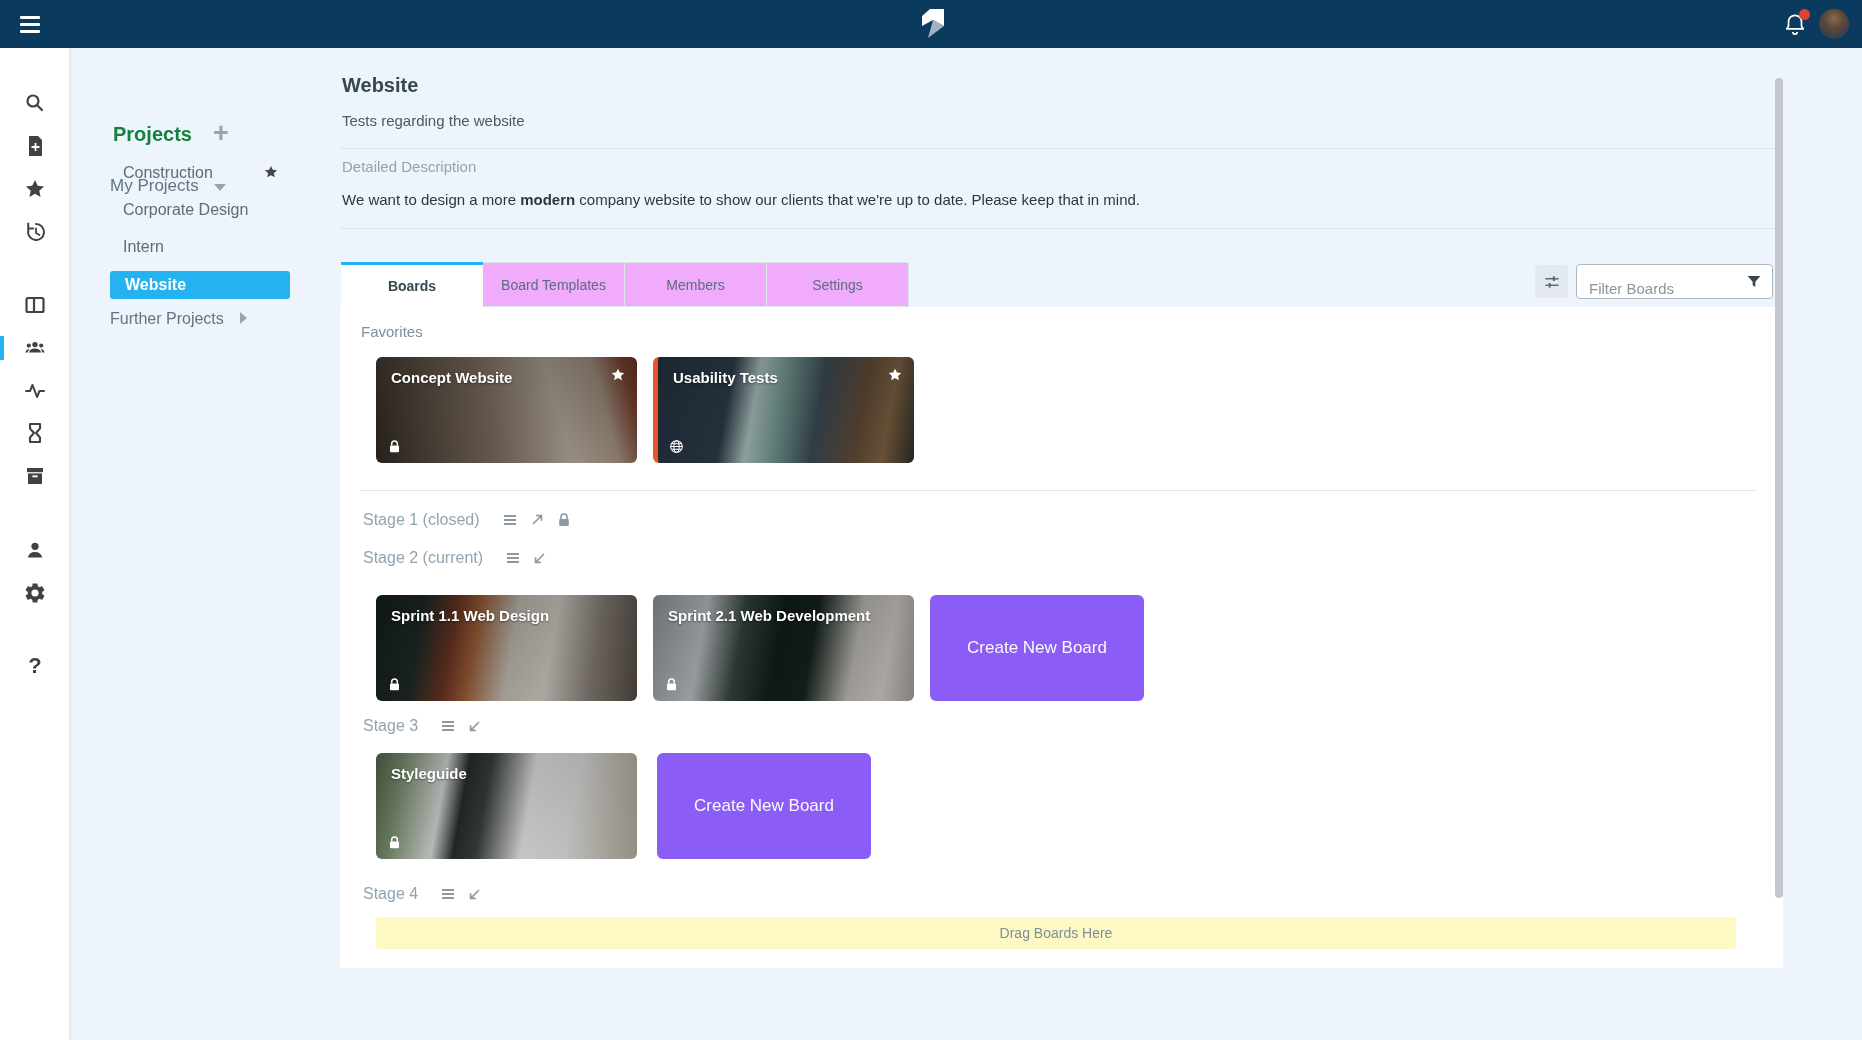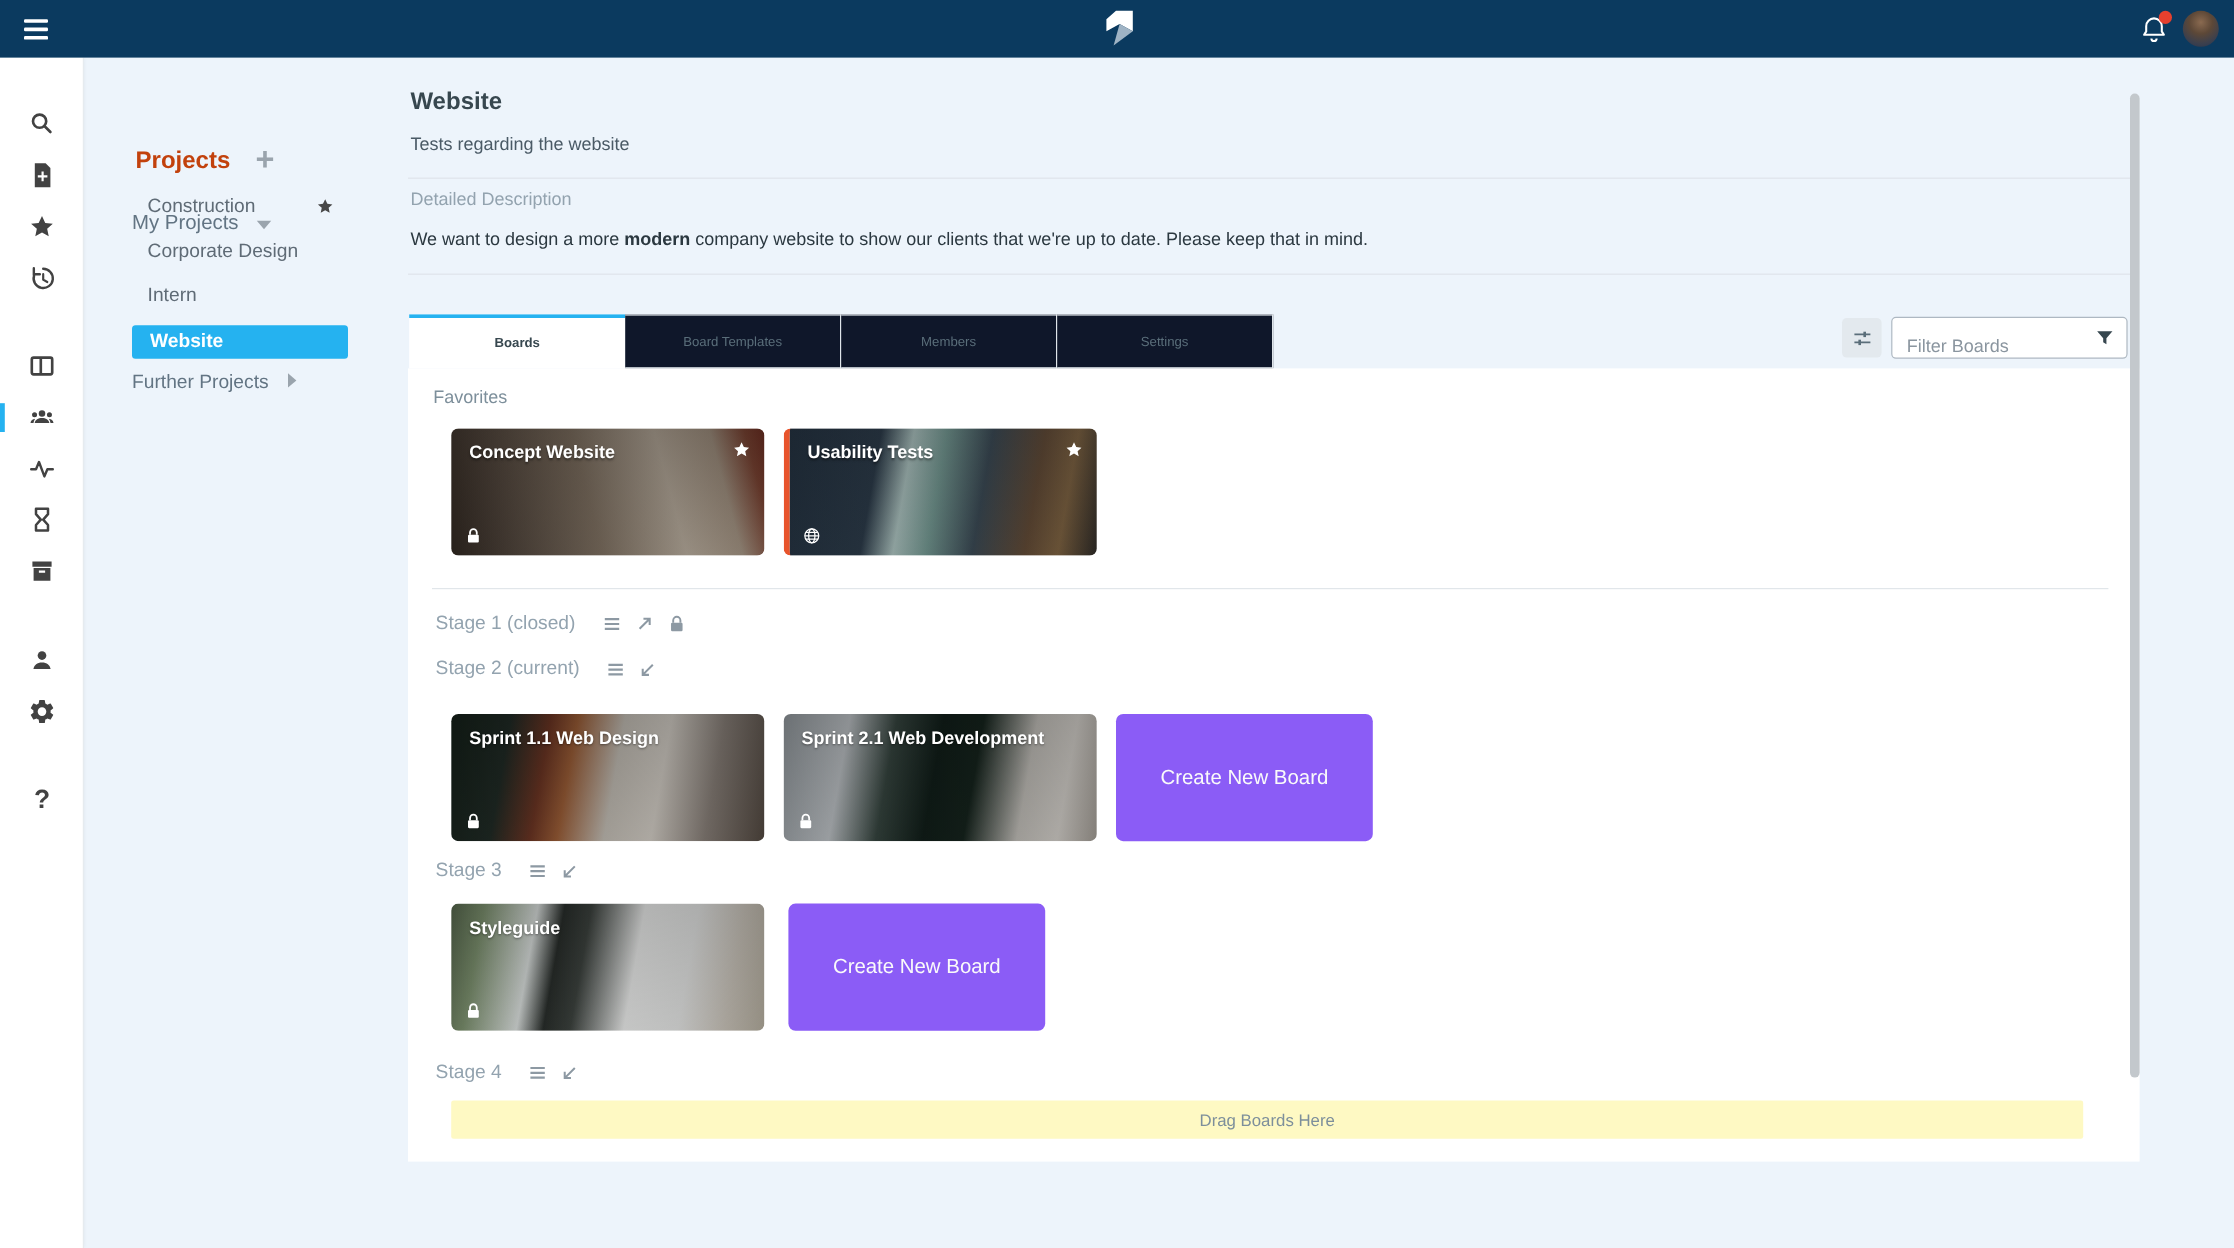--- a/index.html
+++ b/index.html
@@ -23,21 +23,21 @@
   
   .iconbar { position:absolute; left:0; top:48px; width:70px; height:992px; background:#ffffff;
              border-right:1px solid #e6ebef; box-shadow:1px 0 3px rgba(0,0,0,.05); z-index:20; }
   .rail-icon { position:absolute; left:23px; width:24px; height:24px; color:#424242; cursor:pointer; }
   .rail-icon svg { width:24px; height:24px; display:block; }
   .active-bar { position:absolute; left:0; top:288px; width:4px; height:24px; background:#25b2f0; }
   .help-glyph { font-size:22px; font-weight:bold; color:#424242; text-align:center; line-height:24px; }
 
   
   .projects { position:absolute; left:70px; top:48px; width:270px; height:992px; }
-  .projects-title { position:absolute; left:43px; top:75px; font-size:20px; font-weight:bold; color:#c2410c; }
+  .projects-title { position:absolute; left:43px; top:75px; font-size:20px; font-weight:bold; color:#15803d; }
   .projects-add { position:absolute; left:143px; top:71px; font-size:27px; font-weight:bold; color:#9aa4ad; cursor:pointer; line-height:28px;}
   .group-row { position:absolute; left:40px; top:128px; font-size:17px; color:#627483; cursor:pointer; }
   .caret-down { display:inline-block; width:0; height:0; border-left:6px solid transparent;
                 border-right:6px solid transparent; border-top:7px solid #9aa4ad; margin-left:10px; }
   .proj-item { position:absolute; left:53px; font-size:16px; color:#5f6b76; cursor:pointer; line-height:22px; }
   .proj-star { position:absolute; left:193px; width:16px; height:16px; color:#474747; cursor:pointer; }
   .proj-active { position:absolute; left:40px; top:223px; width:180px; height:28px; background:#25b2f0;
                  border-radius:3px; color:#fff; font-size:16px; font-weight:bold; line-height:28px;
                  padding-left:15px; cursor:pointer; }
   .further-row { position:absolute; left:40px; top:260px; font-size:16px; color:#627483; cursor:pointer; line-height:22px;}
@@ -48,23 +48,23 @@
   .main { position:absolute; left:340px; top:48px; width:1443px; height:992px; }
   .page-title { position:absolute; left:2px; top:26px; font-size:20px; font-weight:bold; color:#37474f; }
   .page-subtitle { position:absolute; left:2px; top:64px; font-size:15px; color:#4a5a66; }
   .hdr-div1 { position:absolute; left:0; top:100px; width:1435px; border-top:1px solid #dfe4ea; }
   .detail-label { position:absolute; left:2px; top:110px; font-size:15px; color:#93a3af; }
   .detail-text { position:absolute; left:2px; top:143px; font-size:15px; color:#2b3840; }
   .hdr-div2 { position:absolute; left:0; top:180px; width:1435px; border-top:1px solid #dfe4ea; }
 
   
   .tabs { position:absolute; left:1px; top:214px; height:45px; display:flex; }
-  .tab { width:180px; height:45px; display:flex; align-items:center; justify-content:center;
-         font-size:11px; cursor:pointer; }
-  .tab.inactive { background:#0f172a; border:1px solid #dfe5ea; color:#5a6e7a; font-weight:500; border-left:none;}
+  .tab { width:142px; height:45px; display:flex; align-items:center; justify-content:center;
+         font-size:14px; cursor:pointer; }
+  .tab.inactive { background:#f0abfc; border:1px solid #dfe5ea; color:#5a6e7a; font-weight:500; border-left:none;}
   .tab.inactive:first-child { border-left:1px solid #dfe5ea; }
   .tab.active { background:#ffffff; border-top:3px solid #25b2f0; color:#37474f; font-weight:bold; }
 
   
   .tune-btn { position:absolute; left:1195px; top:217px; width:33px; height:33px; background:#e3e9ee;
               border-radius:4px; color:#5a6e7a; cursor:pointer; display:flex; align-items:center; justify-content:center;}
   .filter-box { position:absolute; left:1236px; top:216px; width:197px; height:35px; background:#fff;
                 border:1px solid #aeb8c2; border-radius:4px; }
   .filter-box input { position:absolute; left:12px; top:0; width:150px; height:47px; border:none; outline:none;
                       font-size:15px; color:#37474f; font-family:"Liberation Sans",sans-serif; background:transparent;}

